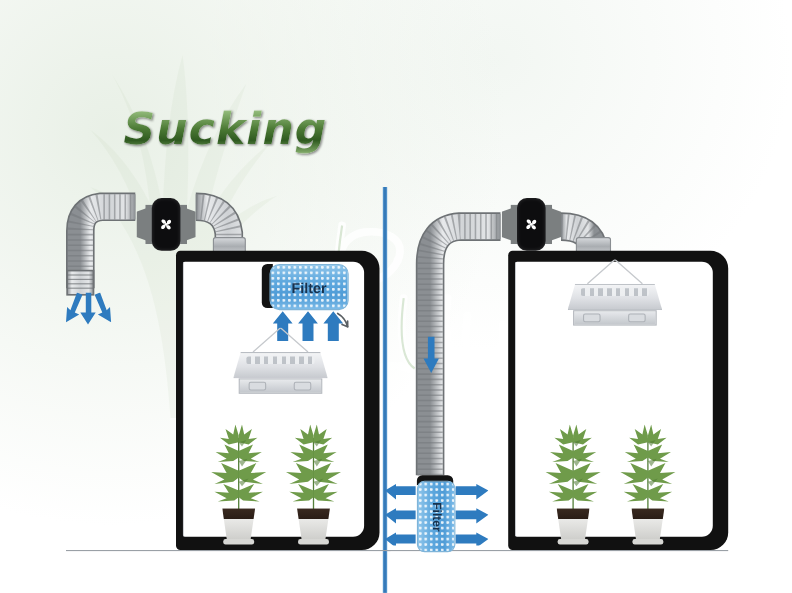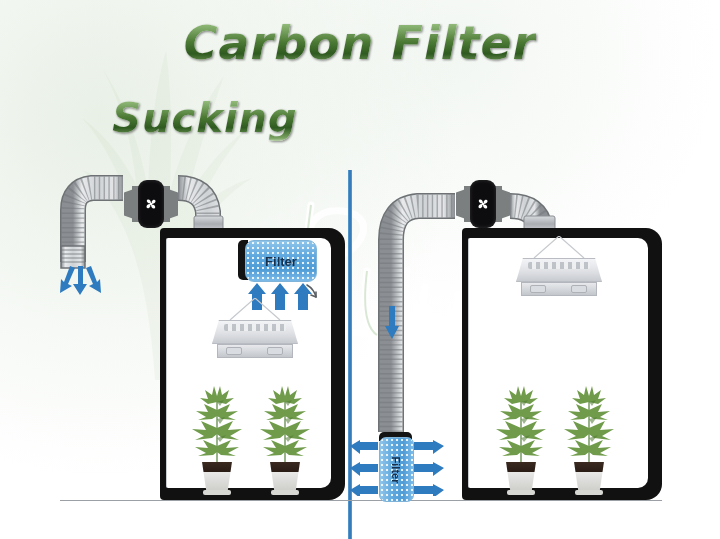--- a/index.html
+++ b/index.html
@@ -163,26 +163,20 @@
       <path d="M196 216 C190 250 192 268 202 270 M192 236 C204 226 220 224 228 236 C234 246 230 262 222 270"></path>
       <path d="M252 240 C248 258 252 270 262 272 C274 274 282 262 280 246 C278 232 266 226 256 232"></path>
       <path d="M300 244 C296 262 300 274 312 276"></path>
       <circle cx="292" cy="272" r="4"></circle>
     </g>
     <g fill="none" stroke="#cfe0c9" stroke-width="2" opacity="0.85">
       <path d="M16 30 C10 70 8 110 12 150 M72 96 C68 128 70 152 82 160 M30 170 C24 208 24 244 32 268"></path>
     </g>
   </svg>
 
-  <div class="title-wrap" id="main-title">
-    <span style="position:relative;display:inline-block;">
-      <span class="fancy-outline">Carbon Filter</span>
-      <span class="fancy">Carbon Filter</span>
-    </span>
-  </div>
 
   <div class="title-wrap" id="t-suck">
     <span style="position:relative;display:inline-block;">
       <span class="fancy-outline">Sucking</span>
       <span class="fancy">Sucking</span>
     </span>
   </div>
 
 
   <div id="divider"></div>

